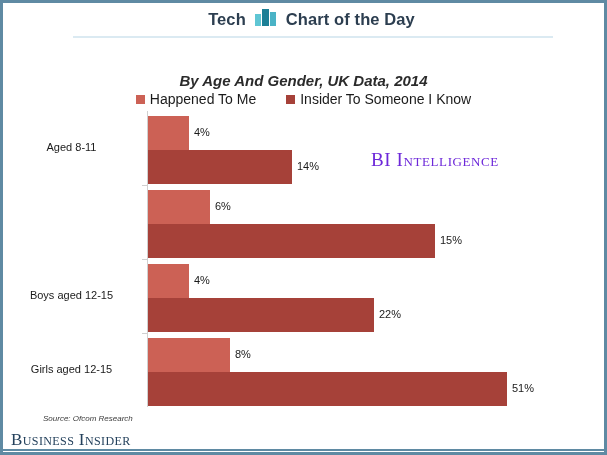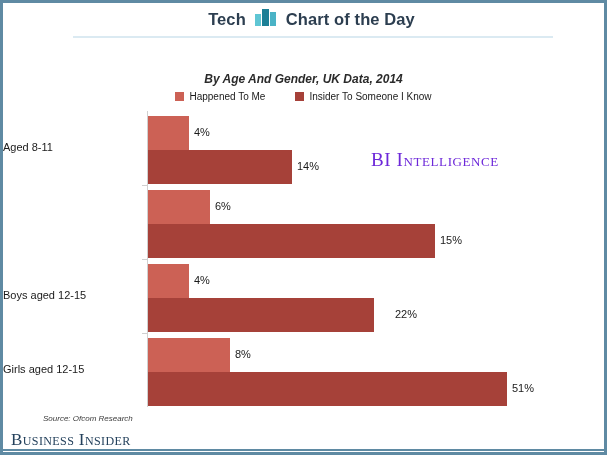--- a/index.html
+++ b/index.html
@@ -63,21 +63,21 @@
     font-weight: bold;
     color: #1a1a1a;
     letter-spacing: -0.1px;
   }
   #chart-subtitle {
     position: absolute;
     left: 0;
     top: 69px;
     width: 601px;
     text-align: center;
-    font-size: 12px;
+    font-size: 15px;
     font-style: italic;
     font-weight: bold;
     color: #2b2b2b;
   }
   
   #legend {
     position: absolute;
     left: 0;
     top: 88px;
     width: 601px;
@@ -90,21 +90,21 @@
     display: flex;
     align-items: center;
     gap: 5px;
   }
   .legend-swatch {
     width: 9px;
     height: 9px;
     display: block;
   }
   .legend-label {
-    font-size: 10px;
+    font-size: 14px;
     color: #1a1a1a;
     white-space: nowrap;
   }
   
   #plot {
     position: absolute;
     left: 0;
     top: 108px;
     width: 601px;
     height: 300px;
@@ -126,21 +126,21 @@
   }
   .group {
     position: absolute;
     left: 0;
     width: 601px;
   }
   .cat-label {
     position: absolute;
     left: 0;
     width: 137px;
-    text-align: left;
+    text-align: center;
     font-size: 11px;
     color: #1a1a1a;
     white-space: nowrap;
   }
   .bar {
     position: absolute;
     left: 145px;
     height: 34px;
   }
   .bar-value {
@@ -244,21 +244,21 @@
       <div class="bar-value" style="left:212px;top:15px">6%</div>
       <div class="bar" style="top:39px;background:#a64139;width:287px"></div>
       <div class="bar-value" style="left:437px;top:49px">15%</div>
     </div>
 
     <div class="group" style="top:148px;height:74px">
       <div class="cat-label" style="top:30px">Boys aged 12-15</div>
       <div class="bar" style="top:5px;background:#cc6155;width:41px"></div>
       <div class="bar-value" style="left:191px;top:15px">4%</div>
       <div class="bar" style="top:39px;background:#a64139;width:226px"></div>
-      <div class="bar-value" style="left:392px;top:49px">22%</div>
+      <div class="bar-value" style="left:376px;top:49px">22%</div>
     </div>
 
     <div class="group" style="top:222px;height:74px">
       <div class="cat-label" style="top:30px">Girls aged 12-15</div>
       <div class="bar" style="top:5px;background:#cc6155;width:82px"></div>
       <div class="bar-value" style="left:232px;top:15px">8%</div>
       <div class="bar" style="top:39px;background:#a64139;width:359px"></div>
       <div class="bar-value" style="left:509px;top:49px">51%</div>
     </div>
   </div>

